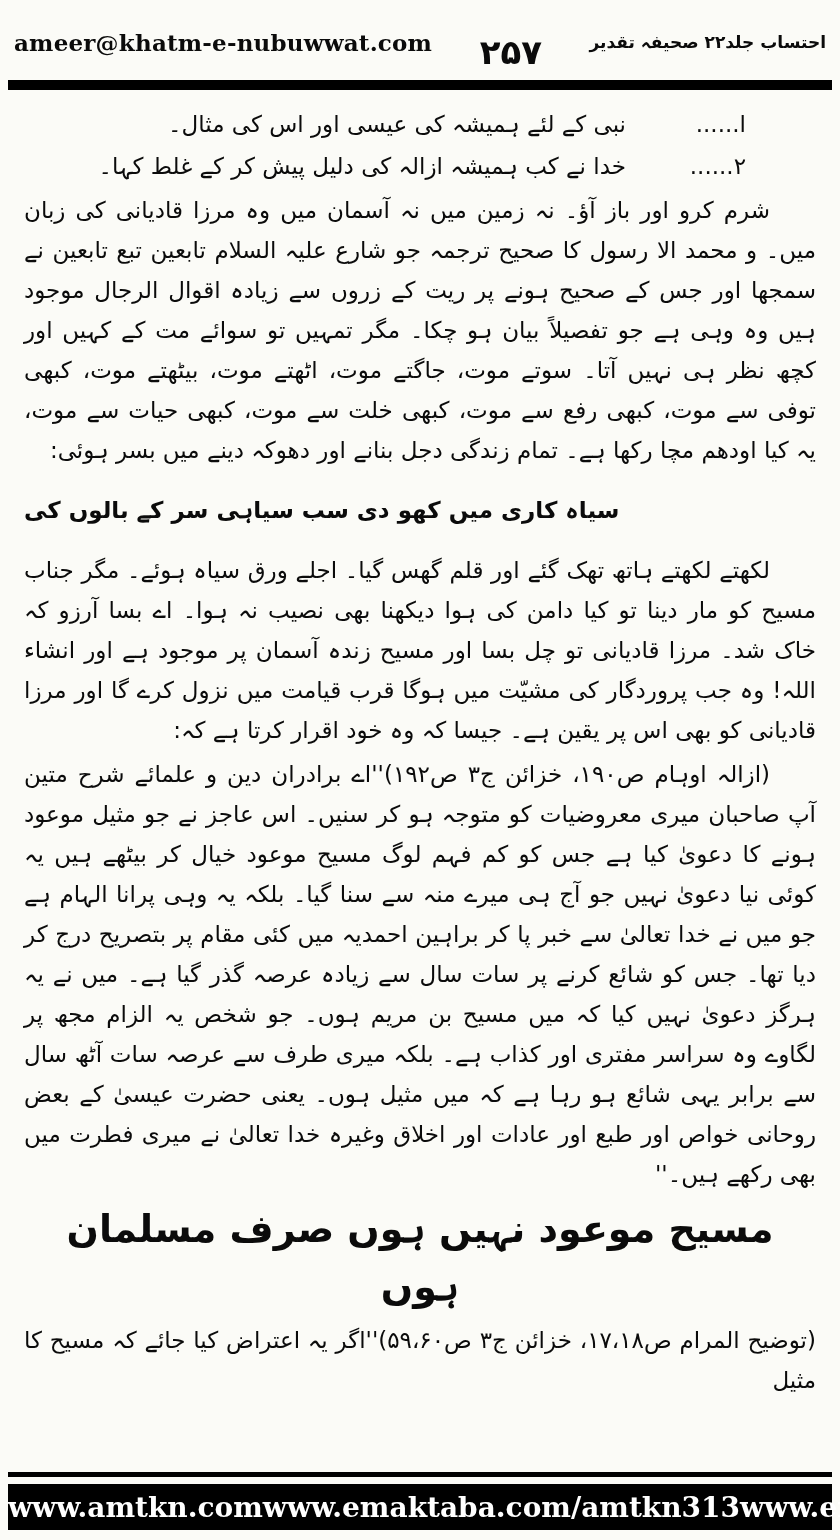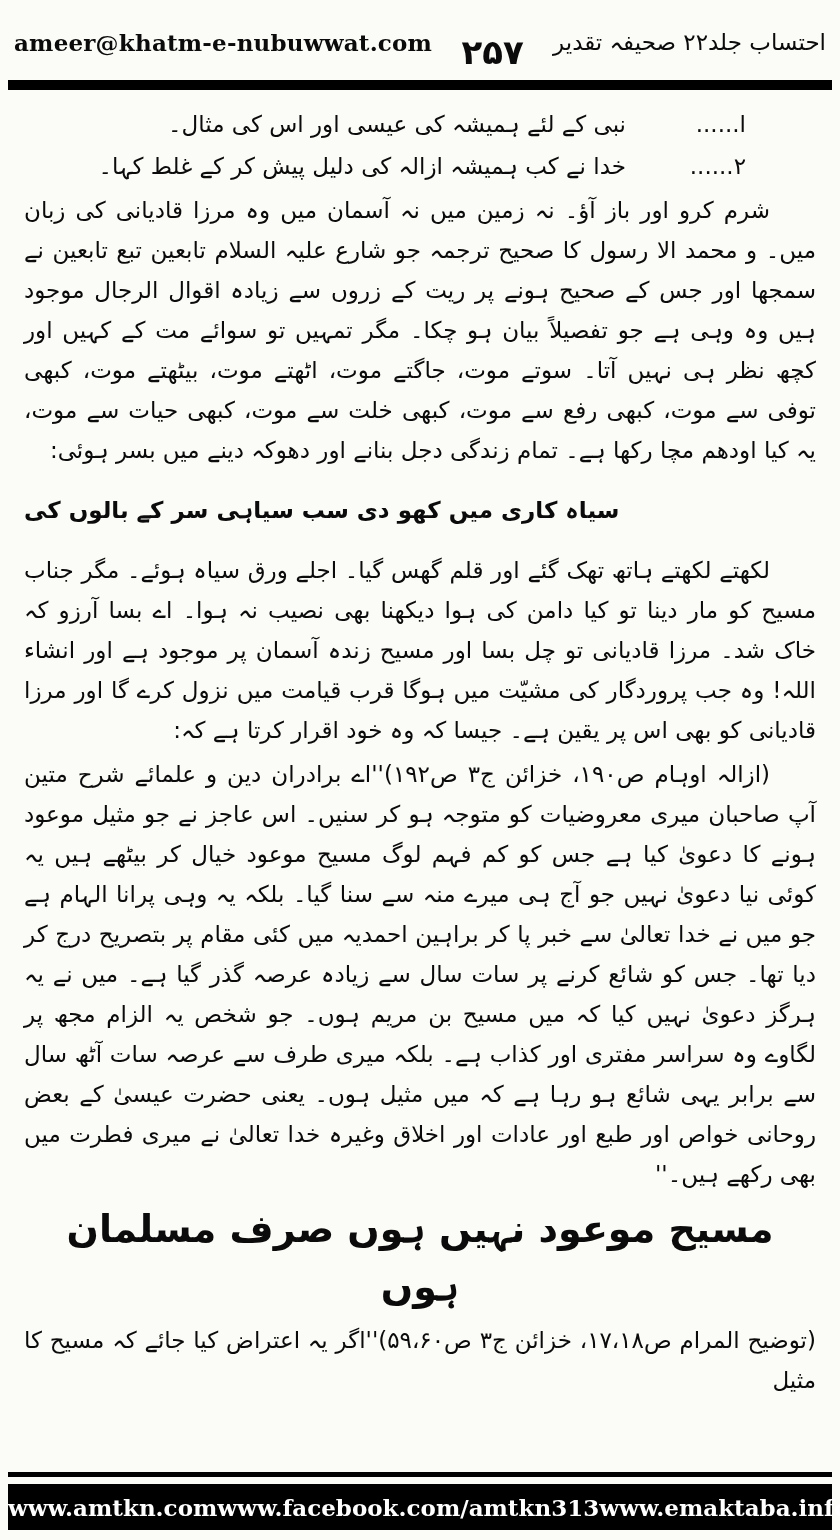--- a/index.html
+++ b/index.html
@@ -18,21 +18,21 @@
     padding: 12px 14px 6px 14px;
   }
   .header-email {
     font-family: "DejaVu Serif", serif;
     font-weight: bold; font-size: 23px; letter-spacing: 0.2px;
   }
   .header-page {
     font-size: 34px; font-weight: bold; direction: rtl; margin-top: 20px;
   }
   .header-title {
-    font-size: 23px; font-weight: normal; direction: rtl;
+    font-size: 17px; font-weight: bold; direction: rtl;
   }
   .top-rule { height: 10px; background: #000; margin: 2px 8px 0 8px; }
 
   
   .body {
     flex: 1 1 auto; overflow: hidden;
     direction: rtl; unicode-bidi: embed;
     text-align: justify;
     font-size: 23px; line-height: 40px;
     padding: 12px 24px 0 24px;
@@ -53,21 +53,21 @@
   }
 
   
   .footer { margin-top: auto; }
   .footer-line { height: 5px; background: #000; margin: 0 8px; }
   .footer-bar {
     margin: 7px 8px 10px 8px; background: #000; color: #fff;
     display: flex; justify-content: space-around; align-items: center;
     height: 46px;
     font-family: "DejaVu Serif", serif;
-    font-weight: bold; font-size: 23px;
+    font-weight: bold; font-size: 28px;
   }
 </style>
 </head>
 <body>
 
 <div class="page">
 
   <div class="header">
     <div class="header-email">ameer@khatm-e-nubuwwat.com</div>
     <div class="header-page">۲۵۷</div>
@@ -100,18 +100,18 @@
     <div class="big-heading">مسیح موعود نہیں ہوں صرف مسلمان ہوں</div>
 
     <div class="para no-indent">(توضیح المرام ص۱۷،۱۸، خزائن ج۳ ص۵۹،۶۰)''اگر یہ اعتراض کیا جائے کہ مسیح کا مثیل</div>
 
   </div>
 
   <div class="footer">
     <div class="footer-line"></div>
     <div class="footer-bar">
       <span>www.amtkn.com</span>
-      <span>www.facebook.com/amtkn313</span>
+      <span>www.emaktaba.com/amtkn313</span>
       <span>www.emaktaba.info</span>
     </div>
   </div>
 
 </div>
 
 </body></html>

